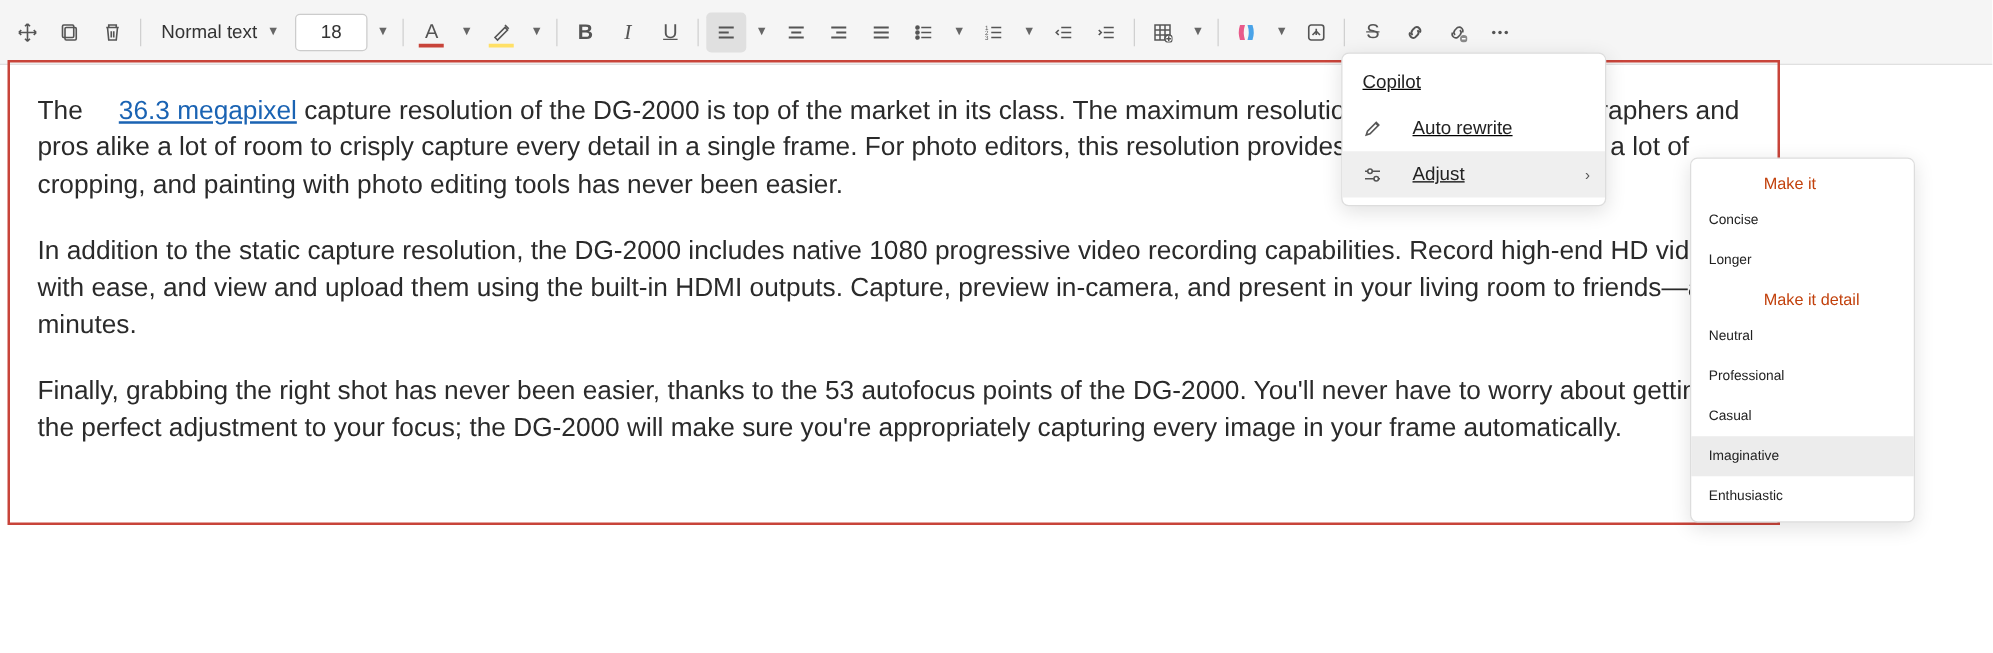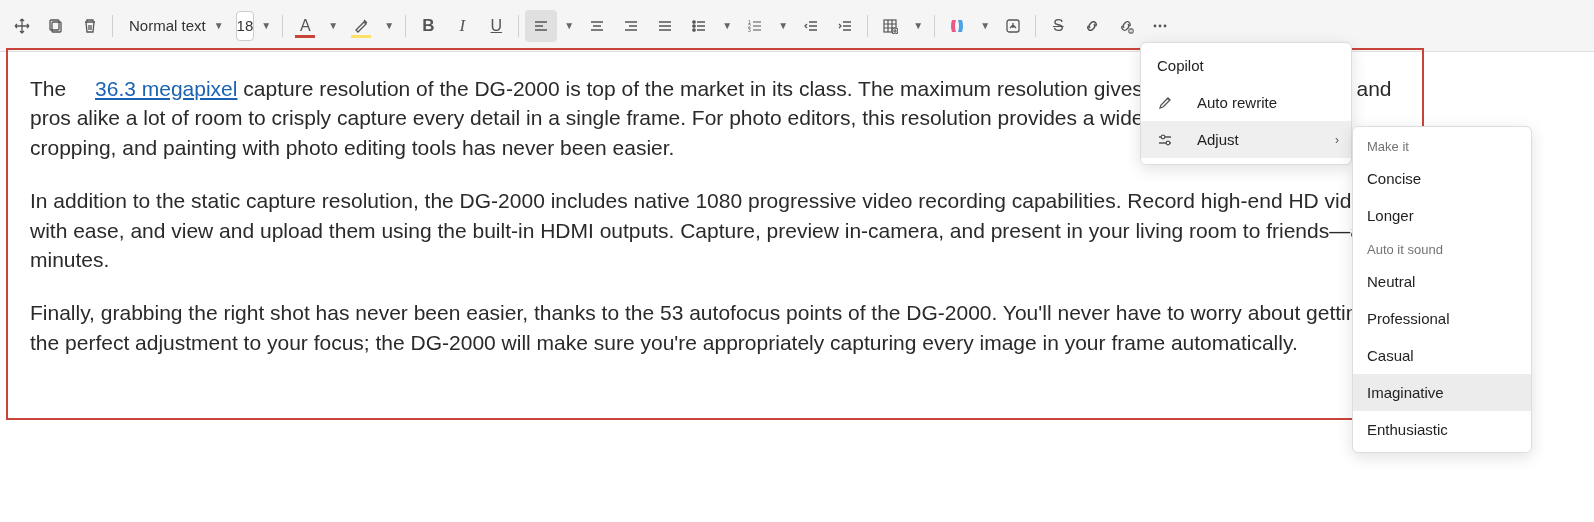--- a/index.html
+++ b/index.html
@@ -47,21 +47,21 @@
     color: #333;
     font-size: 15px;
   }
   .font-size {
     display: flex;
     align-items: center;
     height: 30px;
     border: 1px solid #ccc;
     border-radius: 4px;
     background: #fff;
-    padding: 0 0;
+    padding: 0 20px;
     gap: 8px;
     font-size: 15px;
     color: #333;
     cursor: pointer;
   }
   .chev { font-size: 10px; color: #666; }
   .wide-chev-btn {
     width: 20px;
     height: 32px;
     display:flex;align-items:center;justify-content:center;
@@ -99,29 +99,30 @@
   .doc-text p { margin-bottom: 24px; }
   .link-span {
     color: #1a63b3;
     text-decoration: underline;
     margin-left: 23px;
   }
 
   
   .copilot-menu {
     position: absolute;
-    left: 1140px;
+    left: 1073px;
     top: 42px;
     width: 212px;
     background: #ffffff;
     border: 1px solid #ddd;
     border-radius: 6px;
     box-shadow: 0 4px 16px rgba(0,0,0,0.12);
     padding: 6px 0;
     z-index: 20;
+    text-decoration: underline;
   }
   .copilot-title {
     padding: 8px 16px 10px;
     font-size: 15px;
     color: #222;
   }
   .copilot-item {
     display: flex;
     align-items: center;
     gap: 24px;
@@ -150,25 +151,26 @@
     background: #ffffff;
     border: 1px solid #ddd;
     border-radius: 6px;
     box-shadow: 0 4px 16px rgba(0,0,0,0.12);
     padding: 4px 0;
     z-index: 30;
   }
   .adjust-header {
     padding: 8px 14px 6px;
     font-size: 13px;
-    color: #737373;
+    color: #c2410c;
+    margin-left: 44px;
   }
   .adjust-item {
     padding: 10px 14px;
-    font-size: 15px;
+    font-size: 11px;
     color: #222;
     cursor: pointer;
   }
   .adjust-item:hover, .adjust-item.hovered {
     background: #ececec;
   }
   svg { display:block; }
 </style>
 </head>
 <body>
@@ -364,19 +366,19 @@
     </svg>
     <span>Adjust</span>
     <span class="chev-right">›</span>
   </div>
 </div>
 
 <div class="adjust-menu">
   <div class="adjust-header">Make it</div>
   <div class="adjust-item">Concise</div>
   <div class="adjust-item">Longer</div>
-  <div class="adjust-header">Auto it sound</div>
+  <div class="adjust-header">Make it detail</div>
   <div class="adjust-item">Neutral</div>
   <div class="adjust-item">Professional</div>
   <div class="adjust-item">Casual</div>
   <div class="adjust-item hovered">Imaginative</div>
   <div class="adjust-item">Enthusiastic</div>
 </div>
 
 </body></html>

